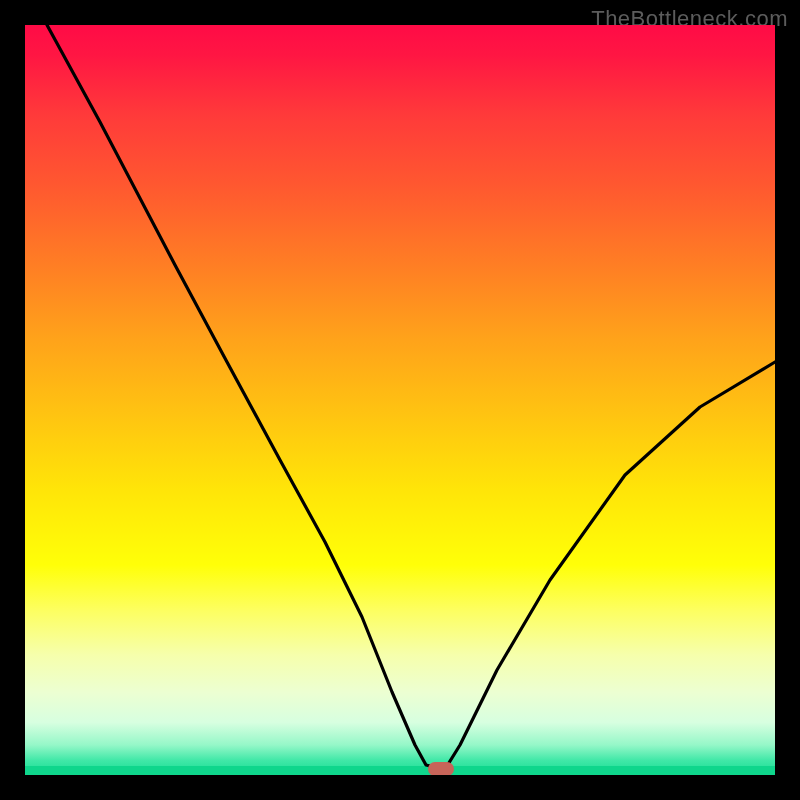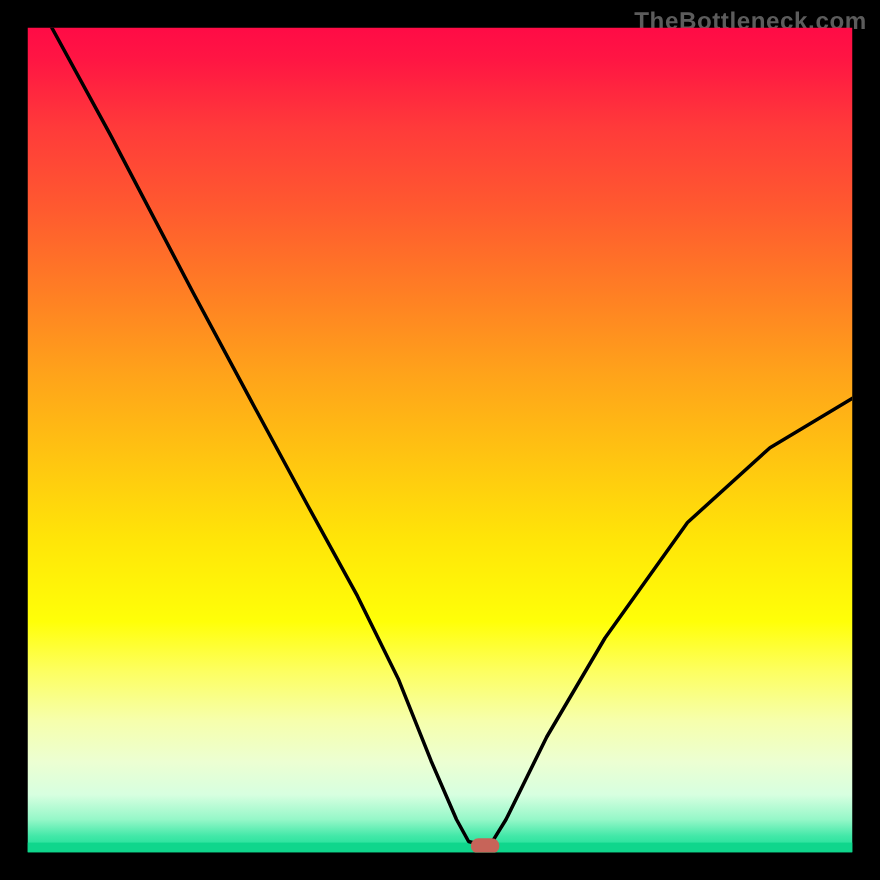--- a/index.html
+++ b/index.html
@@ -1,17 +1,17 @@
 <!DOCTYPE html>
 <html><head>
 <meta charset="utf-8">
 <style>
 body{margin:0;padding:0;background:#000;width:800px;height:800px;font-family:Arial,Helvetica,sans-serif}
 .outer{width:800px;height:800px;background:#000;position:relative}
-.watermark{position:absolute;top:6px;right:12px;color:#5c5c5c;font-size:22px;font-weight:700;letter-spacing:0.5px}
+.watermark{position:absolute;top:6px;right:12px;color:#5c5c5c;font-size:22px;font-weight:400;letter-spacing:0.5px}
 .plot{position:absolute;left:25px;top:25px;width:750px;height:750px;overflow:hidden}
 .grad{position:absolute;left:0;top:0;width:750px;height:750px;
 background:linear-gradient(to bottom,
 #ff0b46 0%,
 #ff1643 4%,
 #ff3a3a 12%,
 #ff5a2f 22%,
 #ff7e24 32%,
 #ffa31a 42%,
 #ffc411 52%,

